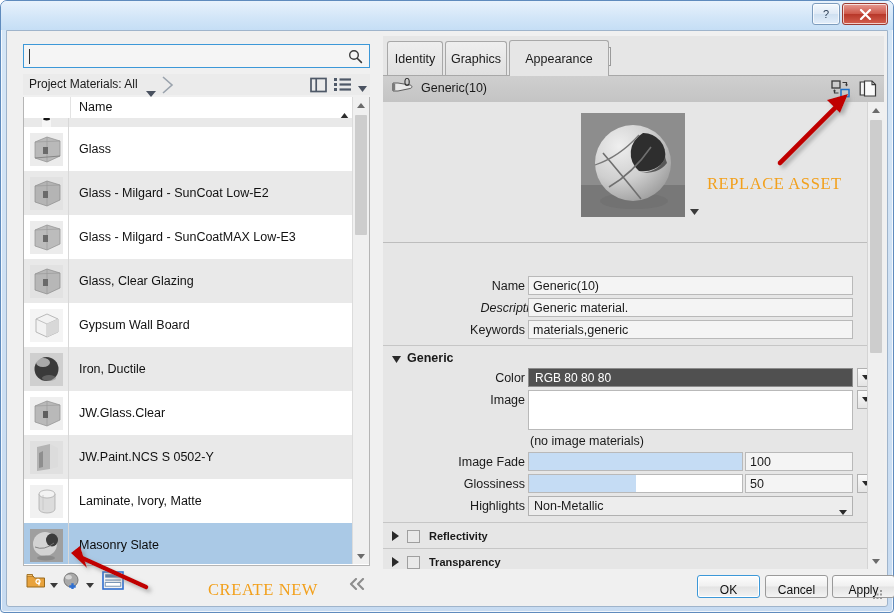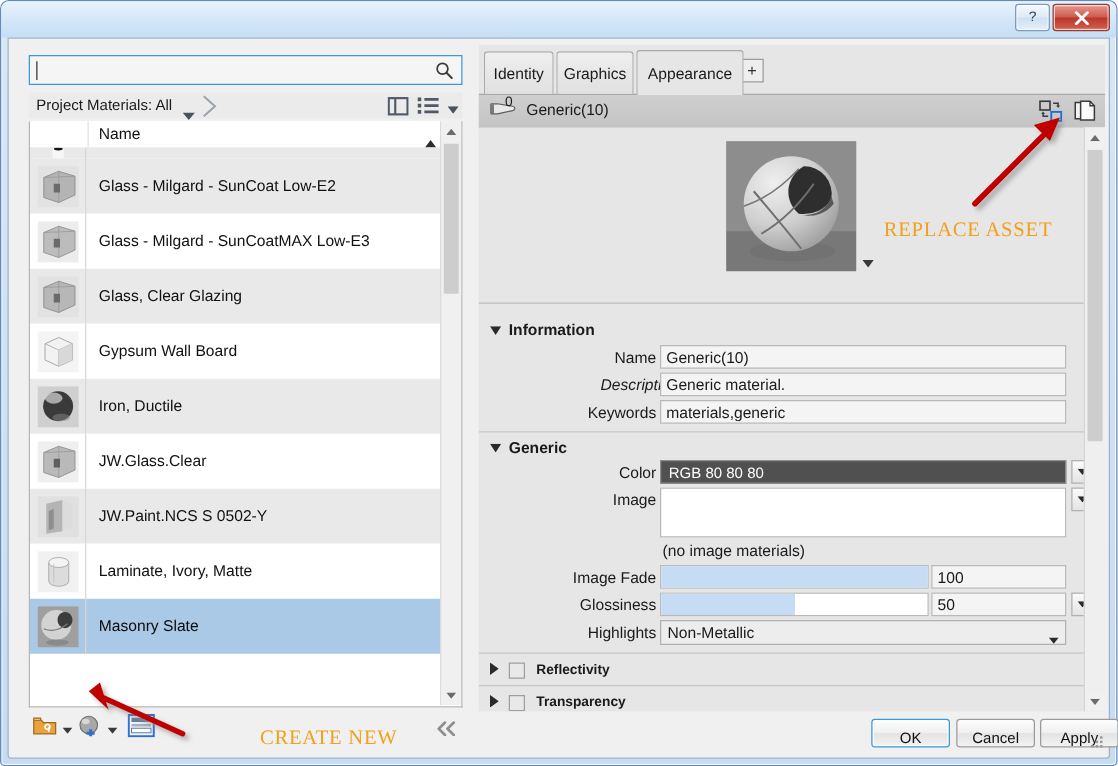--- a/index.html
+++ b/index.html
@@ -345,20 +345,32 @@
 
           <div class="row clip alt">
             <div class="swatch" style="height:9px;">
               <svg class="sw-img" viewBox="0 0 33 33" style="height:9px;">
                 <rect width="33" height="33" fill="#f6f6f6"></rect>
                 <ellipse cx="17" cy="4" rx="13" ry="5" fill="#151515"></ellipse>
               </svg>
             </div>
           </div>
 
+          <div class="row">
+            <div class="swatch">
+              <svg class="sw-img" viewBox="0 0 33 33">
+                <rect width="33" height="33" fill="#ececec"></rect>
+                <path d="M5 9 L17 4 L30 8 L30 23 L17 29 L5 25 Z" fill="#b9b9b9" stroke="#8f8f8f" stroke-width=".7"></path>
+                <path d="M17 4 L17 29 M5 9 L30 8" stroke="#9c9c9c" stroke-width=".7" fill="none"></path>
+                <rect x="13" y="14" width="5" height="7" fill="#6a6a6a"></rect>
+                <path d="M5 25 L30 23" stroke="#787878" stroke-width=".8"></path>
+              </svg>
+            </div>
+            <div class="row-label">Glass</div>
+          </div>
 
           <div class="row alt">
             <div class="swatch">
               <svg class="sw-img" viewBox="0 0 33 33">
                 <rect width="33" height="33" fill="#e2e2e2"></rect>
                 <path d="M5 9 L17 4 L30 8 L30 23 L17 29 L5 25 Z" fill="#b4b4b4" stroke="#8b8b8b" stroke-width=".7"></path>
                 <path d="M17 4 L17 29 M5 9 L30 8" stroke="#9a9a9a" stroke-width=".7" fill="none"></path>
                 <rect x="13" y="14" width="5" height="7" fill="#6a6a6a"></rect>
               </svg>
             </div>
@@ -524,21 +536,21 @@
 
     <div class="rightpane">
 
       <div class="tabstrip"></div>
       <div class="tab" style="left:4px;width:56px;">
         <span>Identity</span>
       </div>
       <div class="tab" style="left:62px;width:62px;">
         <span>Graphics</span>
       </div>
-      <div class="tab active" style="left:126px;width:86px;">
+      <div class="tab active" style="left:126px;width:100px;">
         <span>Appearance</span>
       </div>
       <div class="tab-plus" style="left:209px;">
         <span>+</span>
       </div>
 
       <div class="assetbar">
         <span class="asset-icon">
           <svg width="23" height="14" viewBox="0 0 23 14">
             <path d="M2 5 L2 11 L7 11 L19 8.5 C21.5 8 21.5 5.5 19 5 L7 3 L2 3 Z" fill="#e9e9e9" stroke="#5d5d5d" stroke-width="1"></path>
@@ -591,28 +603,20 @@
               <path d="M14 52 Q38 44 58 22" fill="none" stroke="#787878" stroke-width="1.3"></path>
             </svg>
           </div>
           <span class="prev-caret">
             <svg width="9" height="6" viewBox="0 0 9 6">
                 <path d="M0 0 L9 0 L4.5 6 Z" fill="#3a3a3a"></path>
               </svg>
           </span>
         </div>
 
-        <div class="section-head" style="top:152px;">
-          <span class="sec-tri">
-            <svg width="9" height="7" viewBox="0 0 9 7">
-                <path d="M0 0 L9 0 L4.5 7 Z" fill="#2a2a2a"></path>
-              </svg>
-          </span>
-          <span class="sec-title">Information</span>
-        </div>
 
         <div class="field-label" style="left:22px;top:177px;">Name</div>
         <input class="field-input" style="left: 145px; top: 174px; width: 325px; height: 19px;" value="Generic(10)">
 
         <div class="field-label" style="left:40px;top:199px;font-style:italic;">Description</div>
         <input class="field-input" style="left: 145px; top: 196px; width: 325px; height: 19px;" value="Generic material.">
 
         <div class="field-label" style="left:22px;top:221px;">Keywords</div>
         <input class="field-input" style="left: 145px; top: 218px; width: 325px; height: 19px;" value="materials,generic">
 

